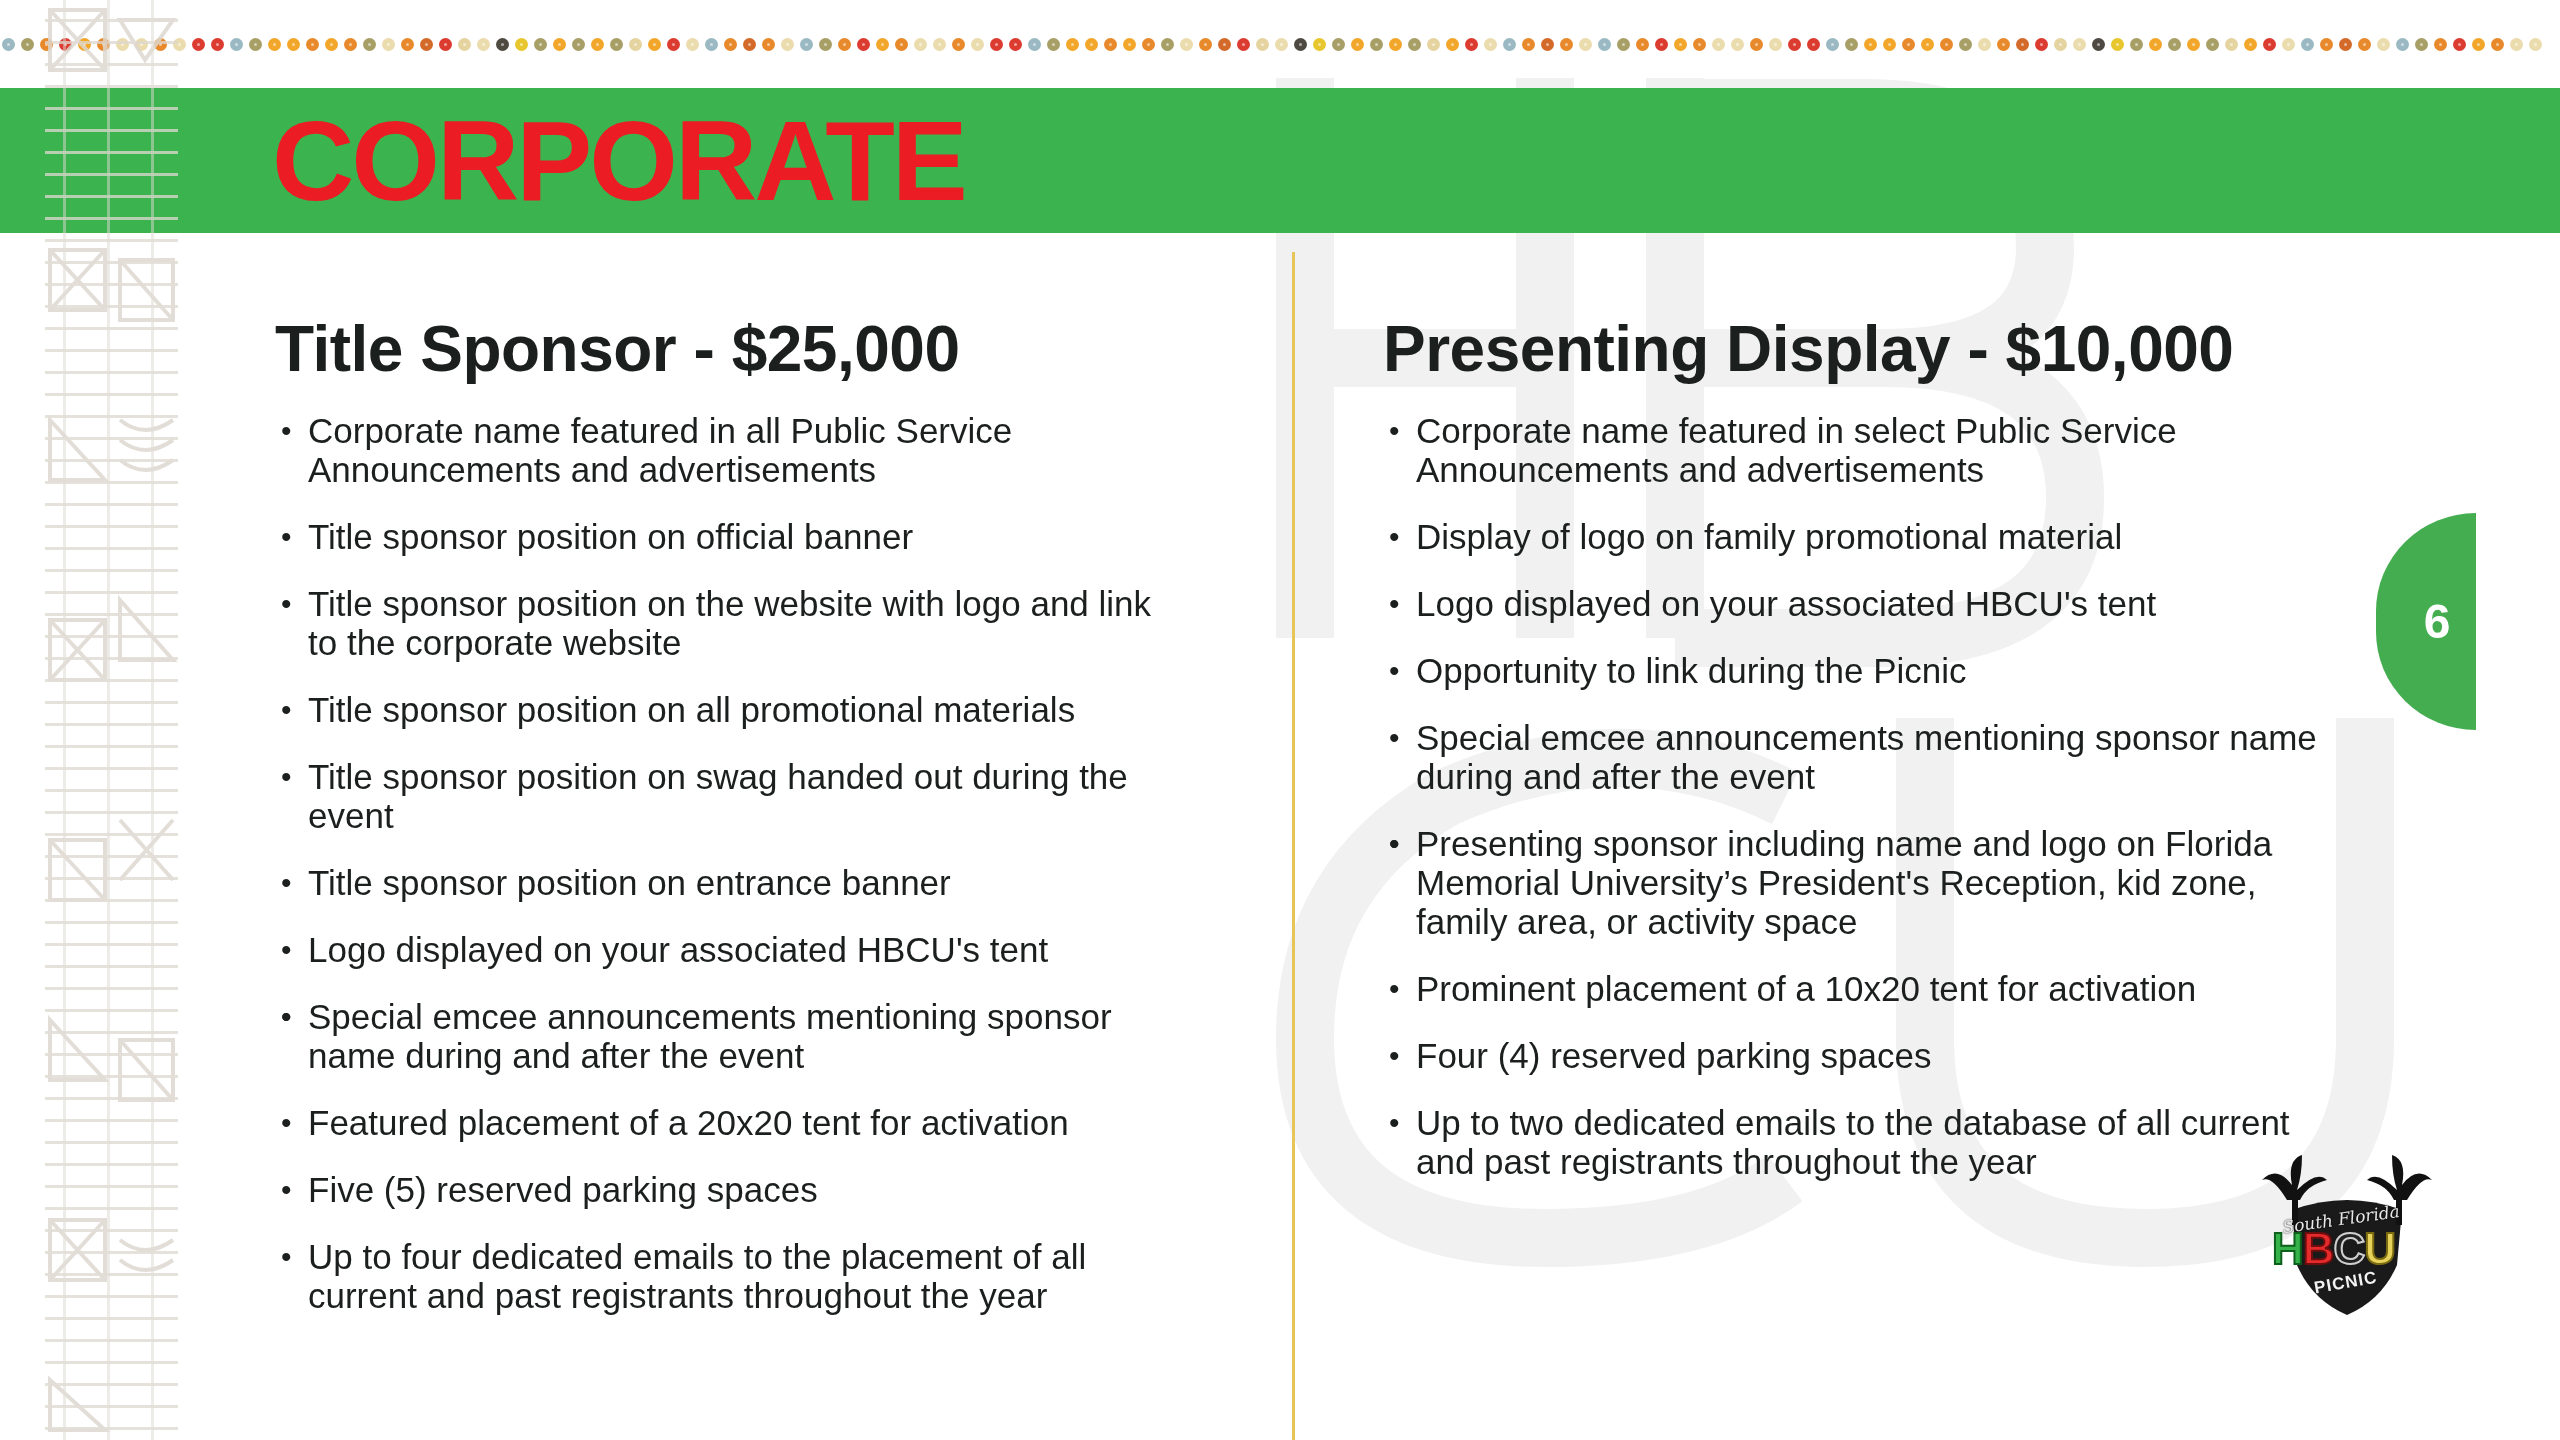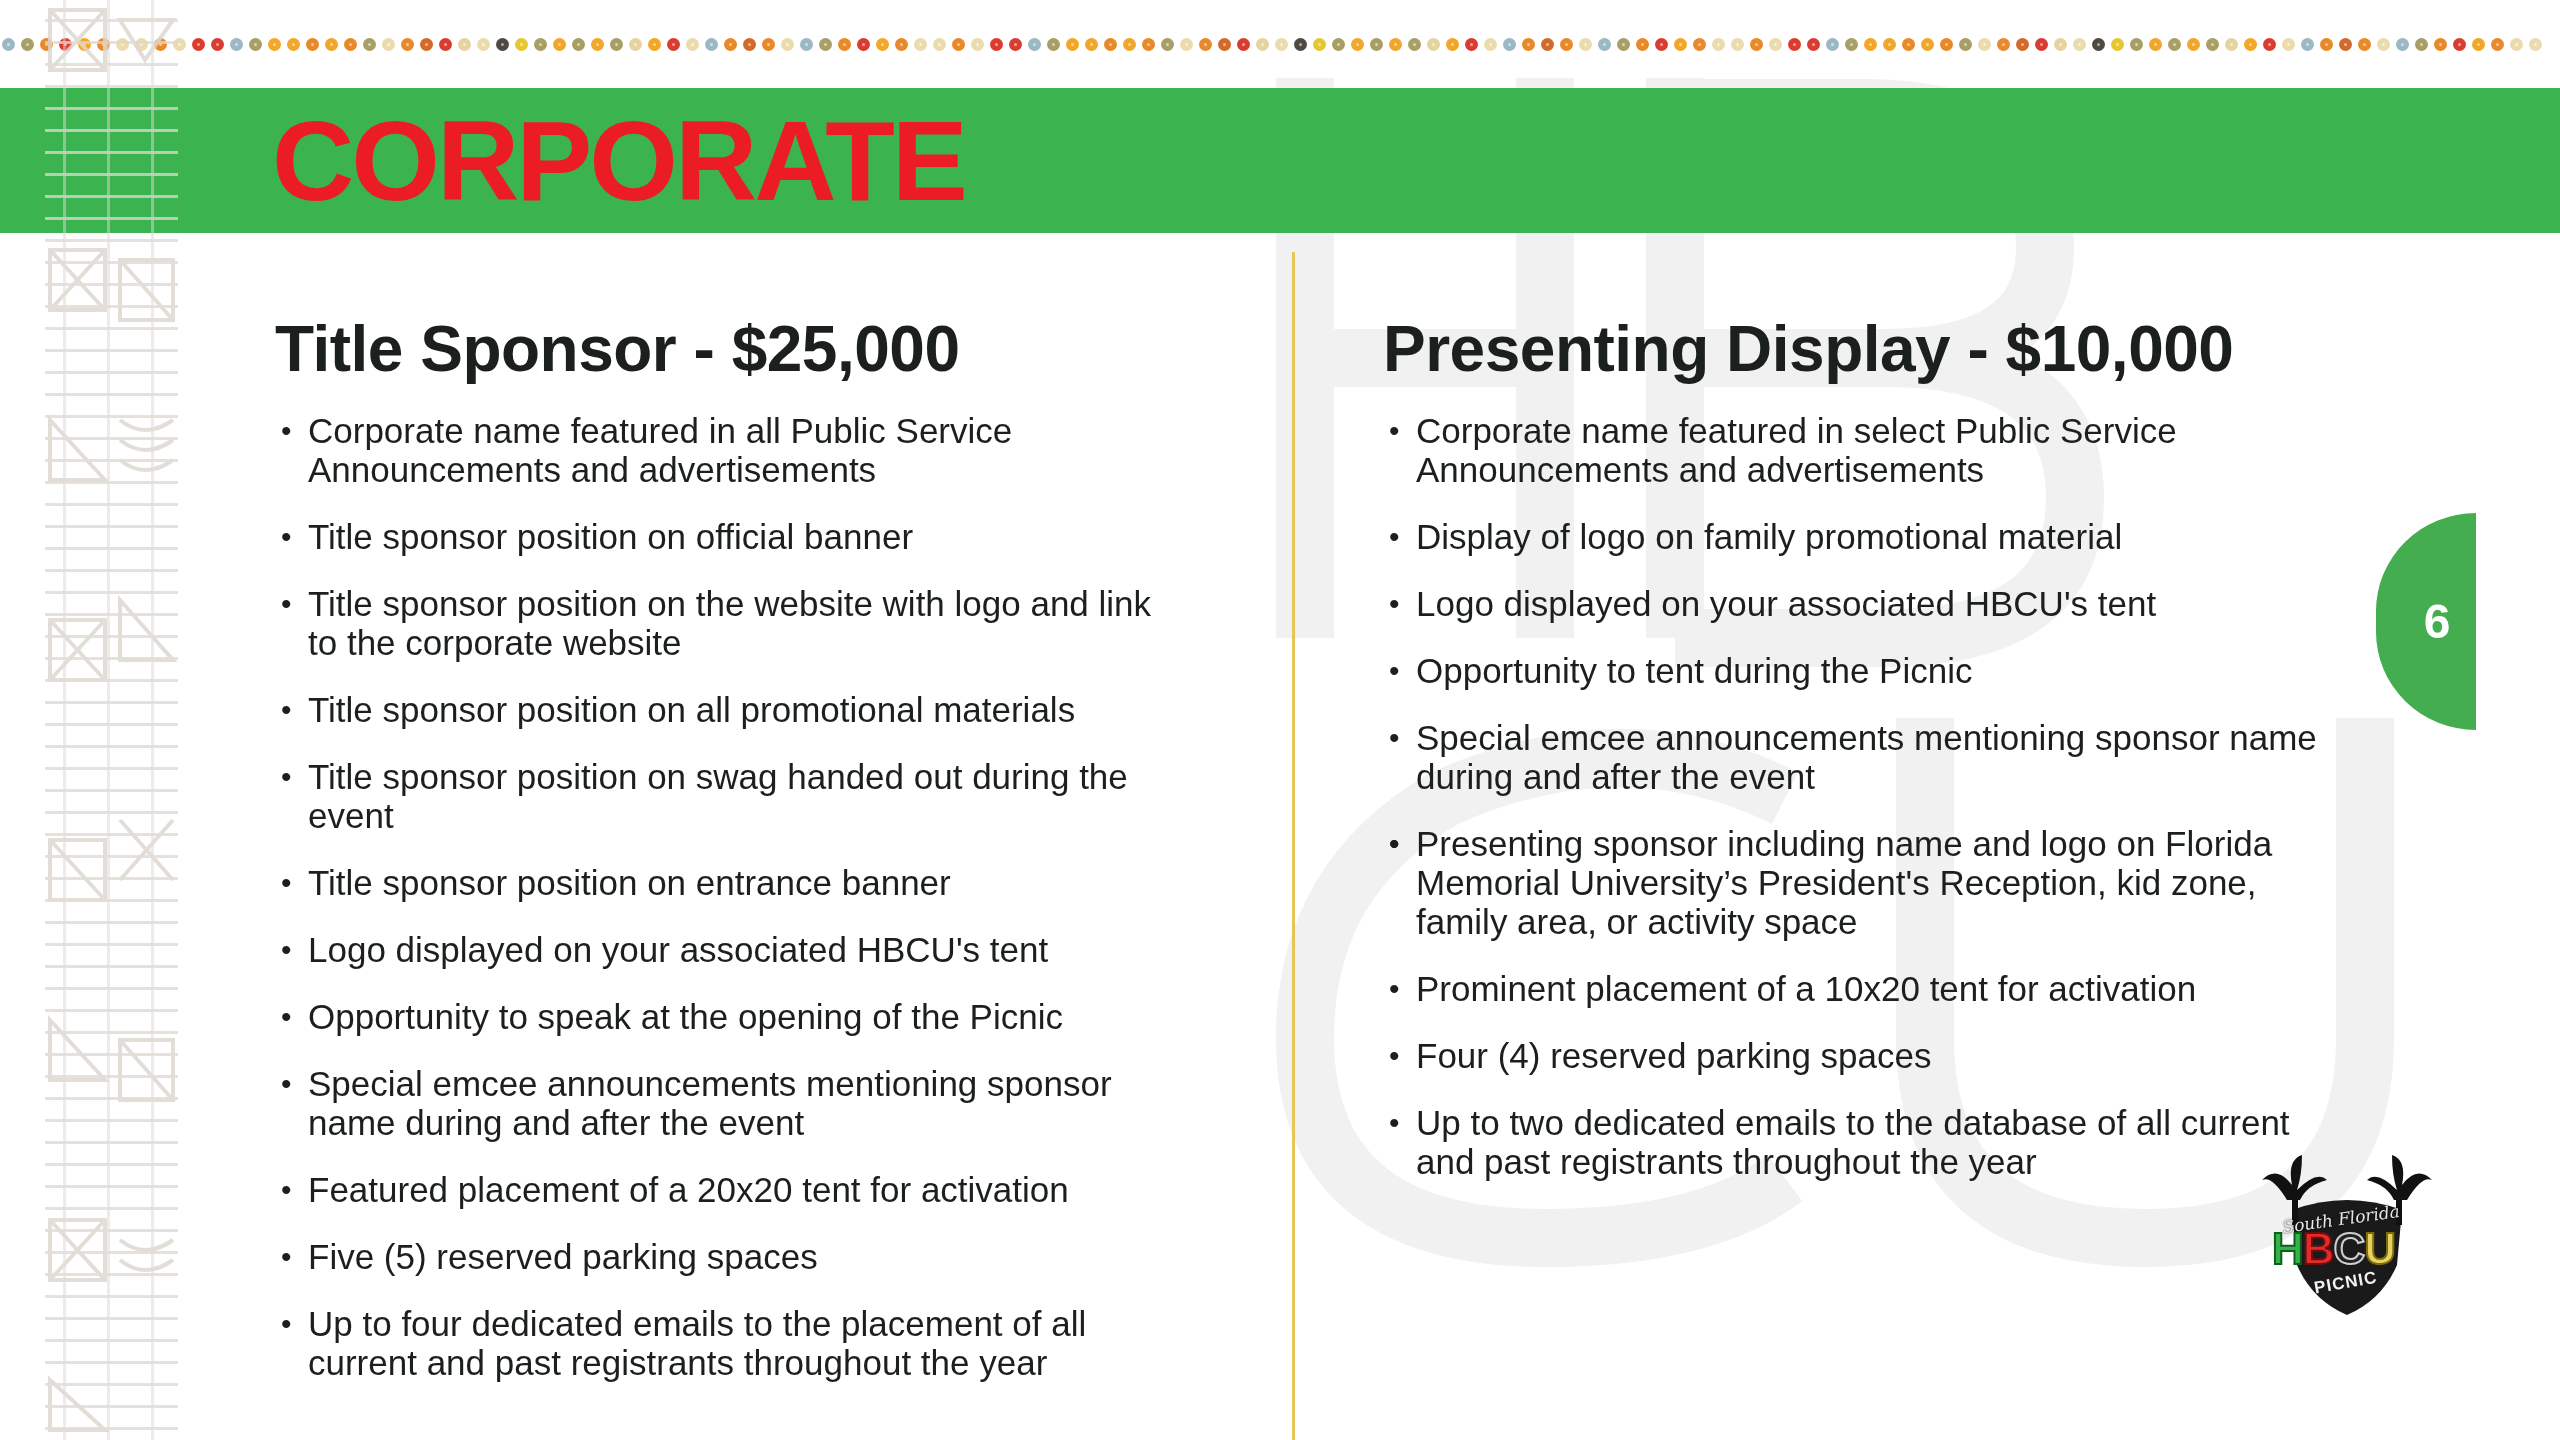--- a/index.html
+++ b/index.html
@@ -284,35 +284,35 @@
 <section class="col col-left">
   <h2>Title Sponsor - $25,000</h2>
   <ul>
       <li><span class="bullet">•</span><span>Corporate name featured in all Public Service Announcements and advertisements</span></li>
       <li><span class="bullet">•</span><span>Title sponsor position on official banner</span></li>
       <li><span class="bullet">•</span><span>Title sponsor position on the website with logo and link to the corporate website</span></li>
       <li><span class="bullet">•</span><span>Title sponsor position on all promotional materials</span></li>
       <li><span class="bullet">•</span><span>Title sponsor position on swag handed out during the event</span></li>
       <li><span class="bullet">•</span><span>Title sponsor position on entrance banner</span></li>
       <li><span class="bullet">•</span><span>Logo displayed on your associated HBCU's tent</span></li>
-      <li><span class="bullet">•</span><span>Opportunity to speak at the opening of the Picnic</span></li>
+      <li><span class="bullet">•</span></li>
       <li><span class="bullet">•</span><span>Special emcee announcements mentioning sponsor name during and after the event</span></li>
       <li><span class="bullet">•</span><span>Featured placement of a 20x20 tent for activation</span></li>
       <li><span class="bullet">•</span><span>Five (5) reserved parking spaces</span></li>
       <li><span class="bullet">•</span><span>Up to four dedicated emails to the placement of all current and past registrants throughout the year</span></li>
     </ul>
 </section>
 
 <section class="col col-right">
   <h2>Presenting Display - $10,000</h2>
   <ul>
       <li><span class="bullet">•</span><span>Corporate name featured in select Public Service Announcements and advertisements</span></li>
       <li><span class="bullet">•</span><span>Display of logo on family promotional material</span></li>
       <li><span class="bullet">•</span><span>Logo displayed on your associated HBCU's tent</span></li>
-      <li><span class="bullet">•</span><span>Opportunity to tent during the Picnic</span></li>
+      <li><span class="bullet">•</span><span>Opportunity to link during the Picnic</span></li>
       <li><span class="bullet">•</span><span>Special emcee announcements mentioning sponsor name during and after the event</span></li>
       <li><span class="bullet">•</span></li>
       <li><span class="bullet">•</span><span>Presenting sponsor including name and logo on Florida Memorial University’s President's Reception, kid zone, family area, or activity space</span></li>
       <li><span class="bullet">•</span><span>Prominent placement of a 10x20 tent for activation</span></li>
       <li><span class="bullet">•</span><span>Four (4) reserved parking spaces</span></li>
       <li><span class="bullet">•</span><span>Up to two dedicated emails to the database of all current and past registrants throughout the year</span></li>
     </ul>
 </section>
 
 <div class="page-tab">

